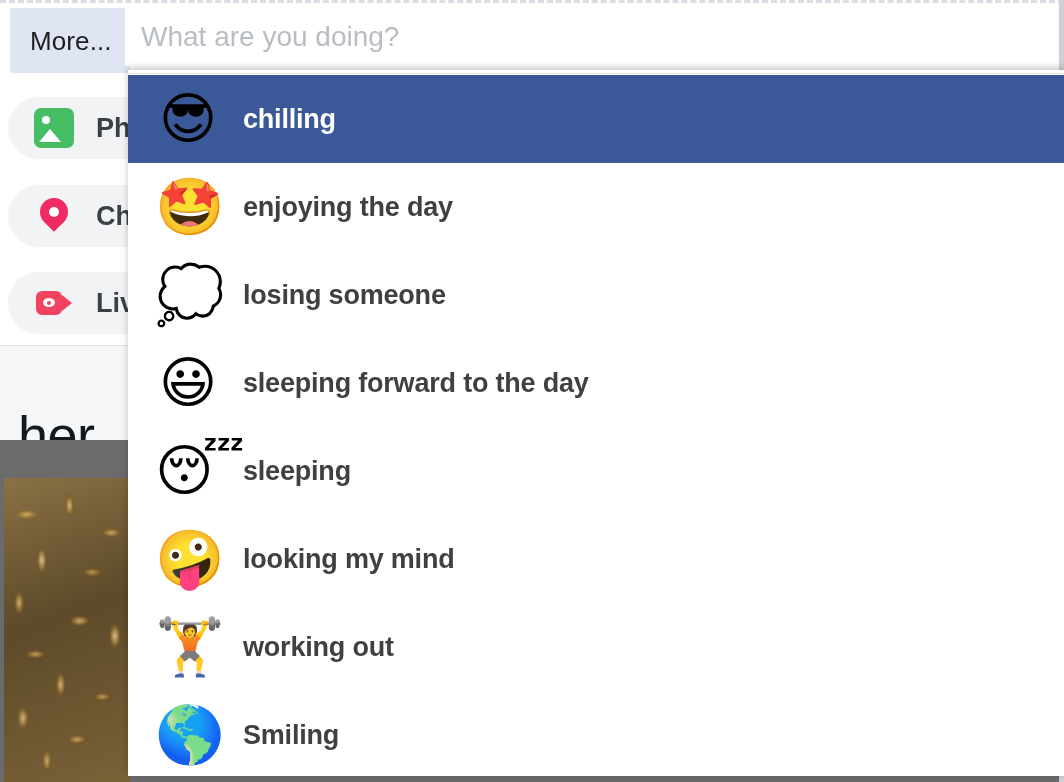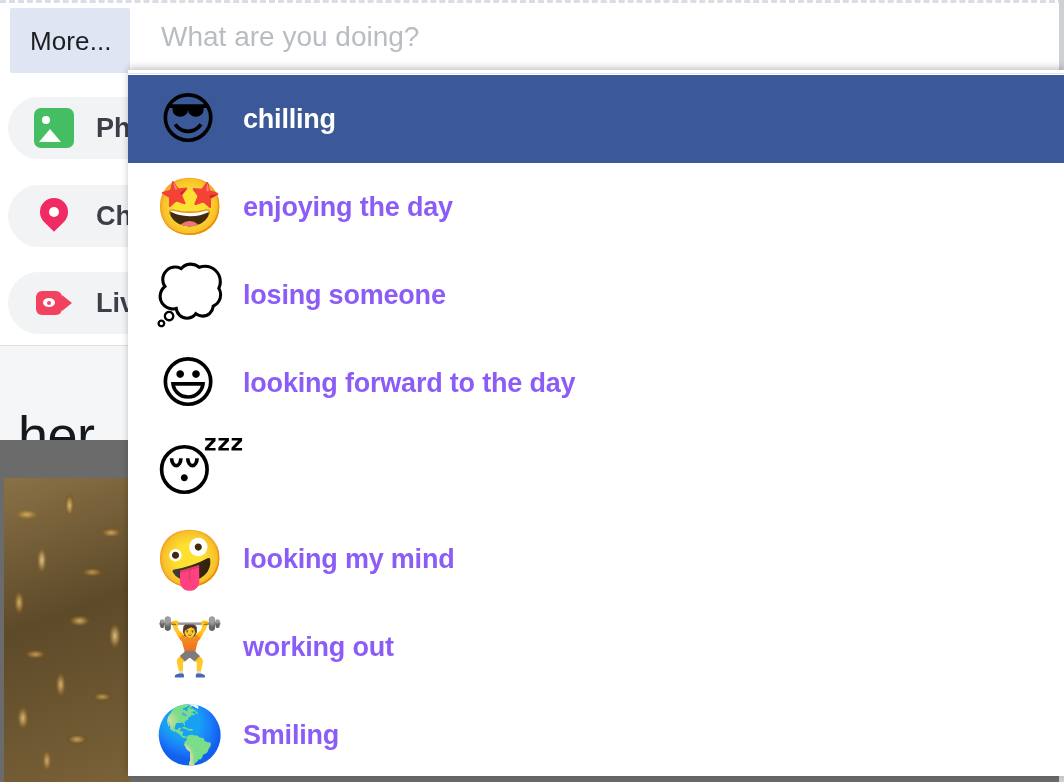--- a/index.html
+++ b/index.html
@@ -204,37 +204,37 @@
     align-items:center;
     height:88px;
     padding-left:27px;
     gap:22px;
     background:#ffffff;
   }
   .dd-item.selected{ background:#3b5998; }
   .dd-label{
     font-size:27px;
     font-weight:bold;
-    color:#8b5cf6;
+    color:#404040;
     letter-spacing:-.2px;
     white-space:nowrap;
   }
   .dd-item.selected .dd-label{ color:#ffffff;text-align:center; }
   .dd-emoji{
     width:66px; flex:0 0 66px;
     font-size:56px;
     line-height:1;
     text-align:center;
     font-family:"DejaVu Sans", sans-serif;
   }
 
   
   .search-field{
     position:absolute;
-    left:145px; top:8px;
+    left:125px; top:8px;
     width:900px; height:58px;
     background:#ffffff;
     display:flex; align-items:center;
   }
   .search-input{
     width:100%;
     border:none; outline:none;
     background:transparent;
     font-family:"Liberation Sans", sans-serif;
     font-size:28px;
@@ -299,24 +299,25 @@
         <div class="dd-item">
           <span class="dd-emoji">🤩</span>
           <span class="dd-label">enjoying the day</span>
         </div>
         <div class="dd-item">
           <span class="dd-emoji">💭</span>
           <span class="dd-label">losing someone</span>
         </div>
         <div class="dd-item">
           <span class="dd-emoji">😃</span>
-          <span class="dd-label">looking forward to the day</span>
+          <span class="dd-label">sleeping forward to the day</span>
         </div>
         <div class="dd-item">
           <span class="dd-emoji">😴</span>
+          <span class="dd-label">sleeping</span>
         </div>
         <div class="dd-item">
           <span class="dd-emoji">🤪</span>
           <span class="dd-label">looking my mind</span>
         </div>
         <div class="dd-item">
           <span class="dd-emoji">🏋</span>
           <span class="dd-label">working out</span>
         </div>
         <div class="dd-item">

